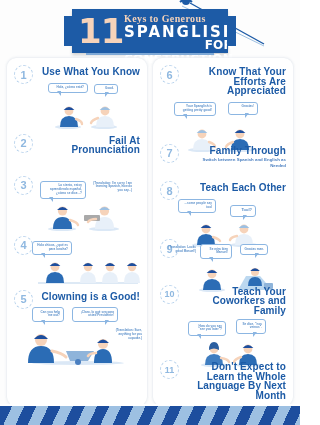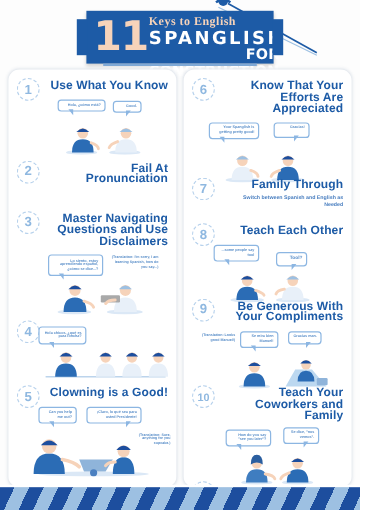--- a/index.html
+++ b/index.html
@@ -103,21 +103,21 @@
 
     <svg class="crane" viewBox="0 0 120 50">
       <line x1="38" y1="3" x2="112" y2="44" stroke="#1d5ba6" stroke-width="1.4"></line>
       <line x1="30" y1="6" x2="112" y2="46" stroke="#9dc0e2" stroke-width="1"></line>
       <path d="M28 2 q6 -5 12 0" fill="none" stroke="#1d5ba6" stroke-width="2"></path>
       <circle cx="34" cy="1" r="4" fill="#1d5ba6"></circle>
     </svg>
 
     <div class="banner">
       <div class="big11">11</div>
-      <div class="t-keys">Keys to  English</div>
+      <div class="t-keys">Keys to  Generous</div>
       <div class="t-span">SPANGLISH</div>
       <div class="t-forcon">FOR CONSTRUCTION</div>
     </div>
     <div class="bar-under"></div>
   </div>
 
   <div class="cols">
 
     <div class="card">
 
@@ -143,21 +143,20 @@
         </svg>
       </div>
 
       <div class="item" style="margin-top:4px">
         <div class="num">2</div>
         <div class="head">Fail At Pronunciation</div>
       </div>
 
       <div class="item" style="margin-top:18px">
         <div class="num">3</div>
-        <div class="head">Master Navigating Questions and Use Disclaimers</div>
       </div>
       <div class="scene" style="height:52px">
         <div class="bub" style="left:26px;top:2px;width:46px;">Lo siento, estoy aprendiendo español, ¿cómo se dice...?</div>
         <div class="tran" style="left:78px;top:3px;width:40px;">(Translation: I'm sorry, I am learning Spanish, how do you say...)</div>
         <svg style="position:absolute;left:30px;top:22px" width="86" height="30">
           <ellipse cx="18" cy="28" rx="14" ry="2" fill="#dbe8f6"></ellipse>
           <ellipse cx="60" cy="28" rx="15" ry="2" fill="#dbe8f6"></ellipse>
           <path d="M9 28 q0 -12 9.5 -12 q9.5 0 9.5 12z" fill="#2b6cb5"></path>
           <circle cx="18.5" cy="10" r="4.6" fill="#f6d3ba"></circle>
           <path d="M13 9 q5.5 -6 11 0z" fill="#1d4e9e"></path>
@@ -268,21 +267,20 @@
           <path d="M27 18 q6 2 7 4" stroke="#f6d3ba" stroke-width="2.4" fill="none" stroke-linecap="round"></path>
           <path d="M49 26 q0 -11 9 -11 q9 0 9 11z" fill="#e8f0f9"></path>
           <circle cx="58" cy="10" r="4.4" fill="#f6d3ba"></circle>
           <path d="M52.6 9 q5.4 -6 10.8 0z" fill="#9dc0e2"></path>
           <path d="M51 17 q-6 1 -7 4" stroke="#f6d3ba" stroke-width="2.4" fill="none" stroke-linecap="round"></path>
         </svg>
       </div>
 
       <div class="item" style="margin-top:2px">
         <div class="num">9</div>
-        <div class="head">Be Generous With Your Compliments</div>
       </div>
       <div class="scene" style="height:50px">
         <div class="tran" style="left:2px;top:4px;width:34px;">(Translation: Looks good Manuel!)</div>
         <div class="bub" style="left:40px;top:2px;width:32px;">Se mira bien Manuel!</div>
         <div class="bub r" style="left:80px;top:2px;width:28px;">Gracias man.</div>
         <svg style="position:absolute;left:34px;top:22px" width="86" height="28">
           <ellipse cx="18" cy="26" rx="13" ry="2" fill="#dbe8f6"></ellipse>
           <path d="M9 26 q0 -11 9 -11 q9 0 9 11z" fill="#2b6cb5"></path>
           <circle cx="18" cy="10" r="4.4" fill="#f6d3ba"></circle>
           <path d="M12.6 9 q5.4 -6 10.8 0z" fill="#1d4e9e"></path>
@@ -310,20 +308,21 @@
           <path d="M25 19 q7 1 8 4" stroke="#f6d3ba" stroke-width="2.4" fill="none" stroke-linecap="round"></path>
           <path d="M43 26 q0 -11 9 -11 q9 0 9 11z" fill="#2b6cb5"></path>
           <circle cx="52" cy="10" r="4.4" fill="#f6d3ba"></circle>
           <path d="M46.6 9 q5.4 -6 10.8 0z" fill="#1d4e9e"></path>
           <path d="M45 18 q-6 2 -7 5" stroke="#f6d3ba" stroke-width="2.4" fill="none" stroke-linecap="round"></path>
         </svg>
       </div>
 
       <div class="item" style="margin-top:2px">
         <div class="num n11">11</div>
+        <div class="head">Don't Expect to Learn the Whole Language By Next Month</div>
       </div>
 
     </div>
   </div>
 
   <div class="stripe-top"></div>
   <div class="stripes"></div>
 
 </div>
 

